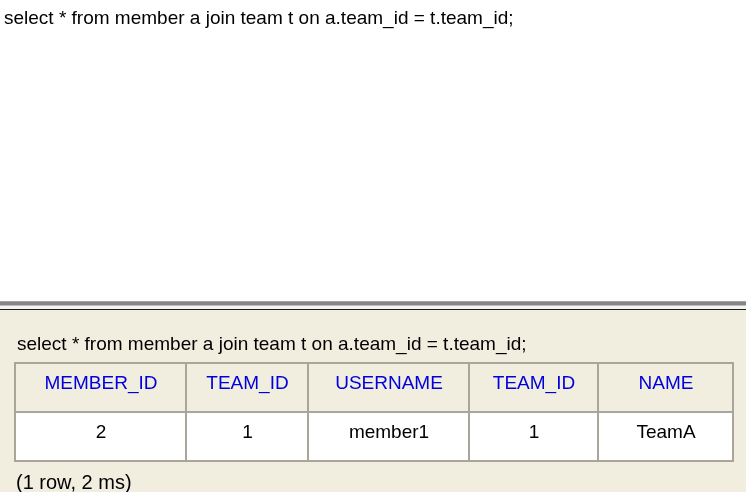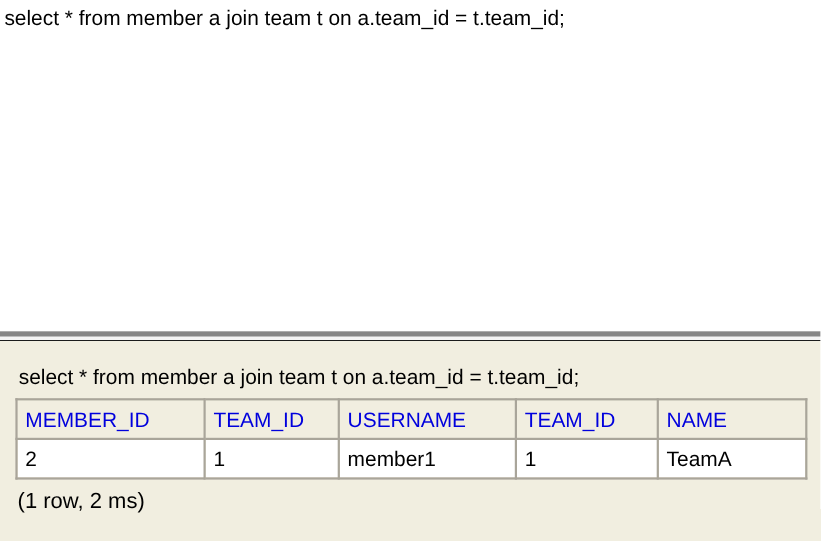--- a/index.html
+++ b/index.html
@@ -64,22 +64,22 @@
     border-collapse: collapse;
     margin-left: 14px;
     table-layout: fixed;
     width: 718px;
   }
   table.result-table th,
   table.result-table td {
     border: 2px solid #a9a59a;
     font-size: 19px;
     font-weight: normal;
-    text-align: left;
-    padding: 8px 6px 4px 7px;
+    text-align: center;
+    padding: 8px 6px 17px 7px;
     height: 22px;
     box-sizing: content-box;
     overflow: hidden;
     white-space: nowrap;
   }
   table.result-table th {
     color: #0000dd;
     background: #f1eee0;
     cursor: pointer;
   }

